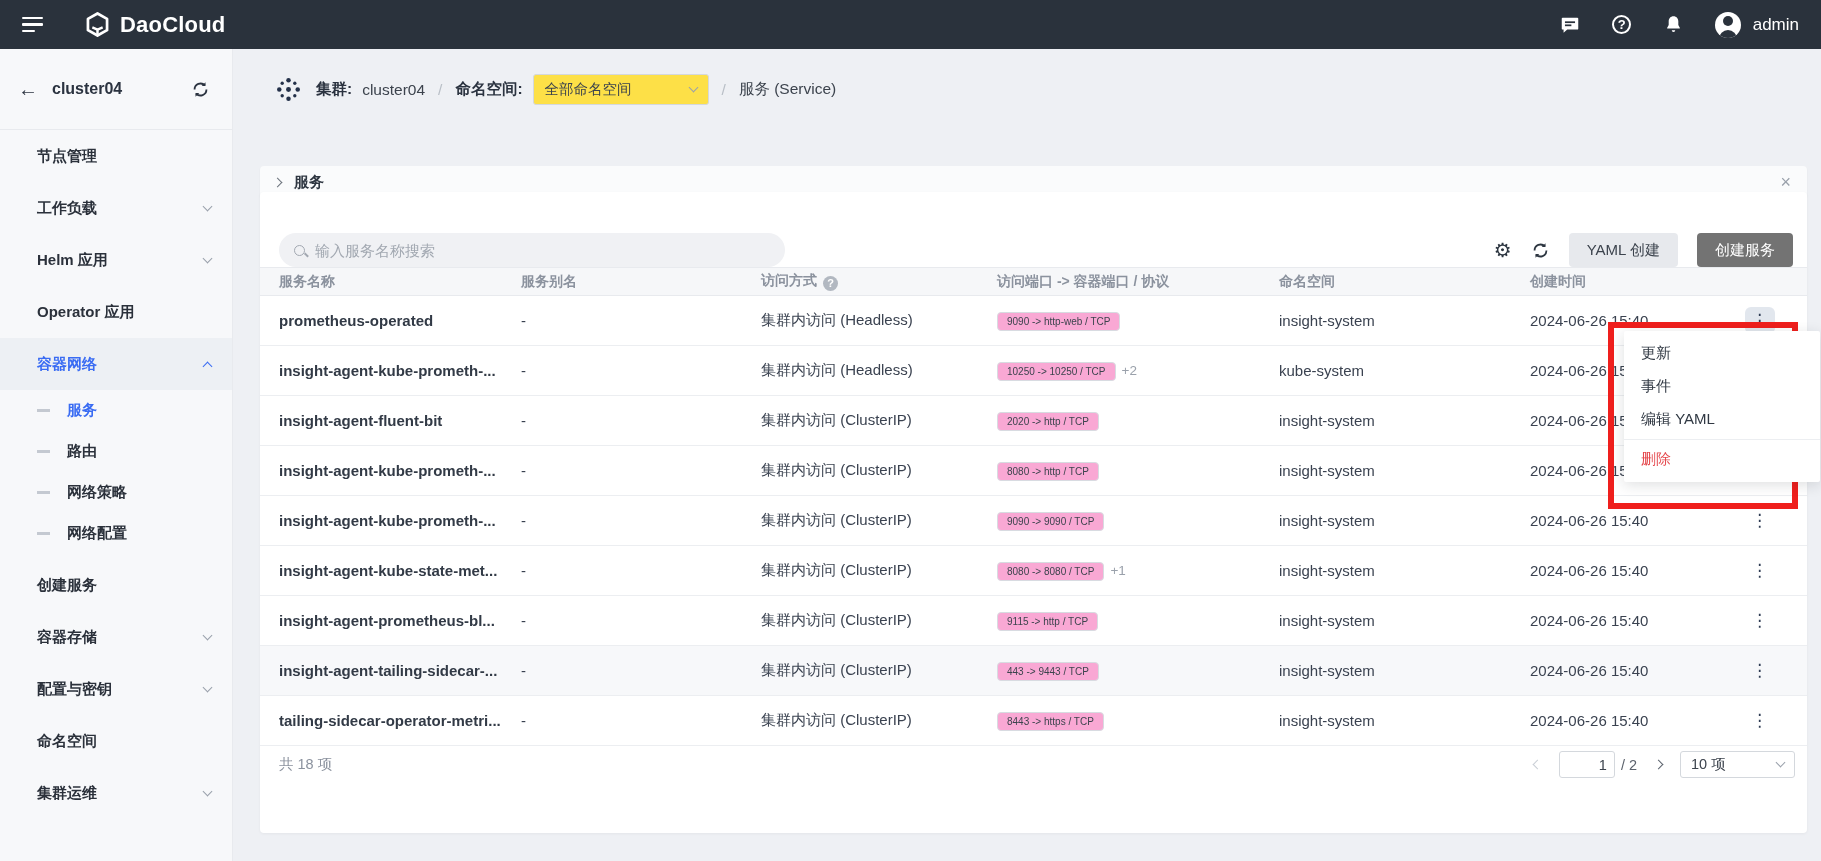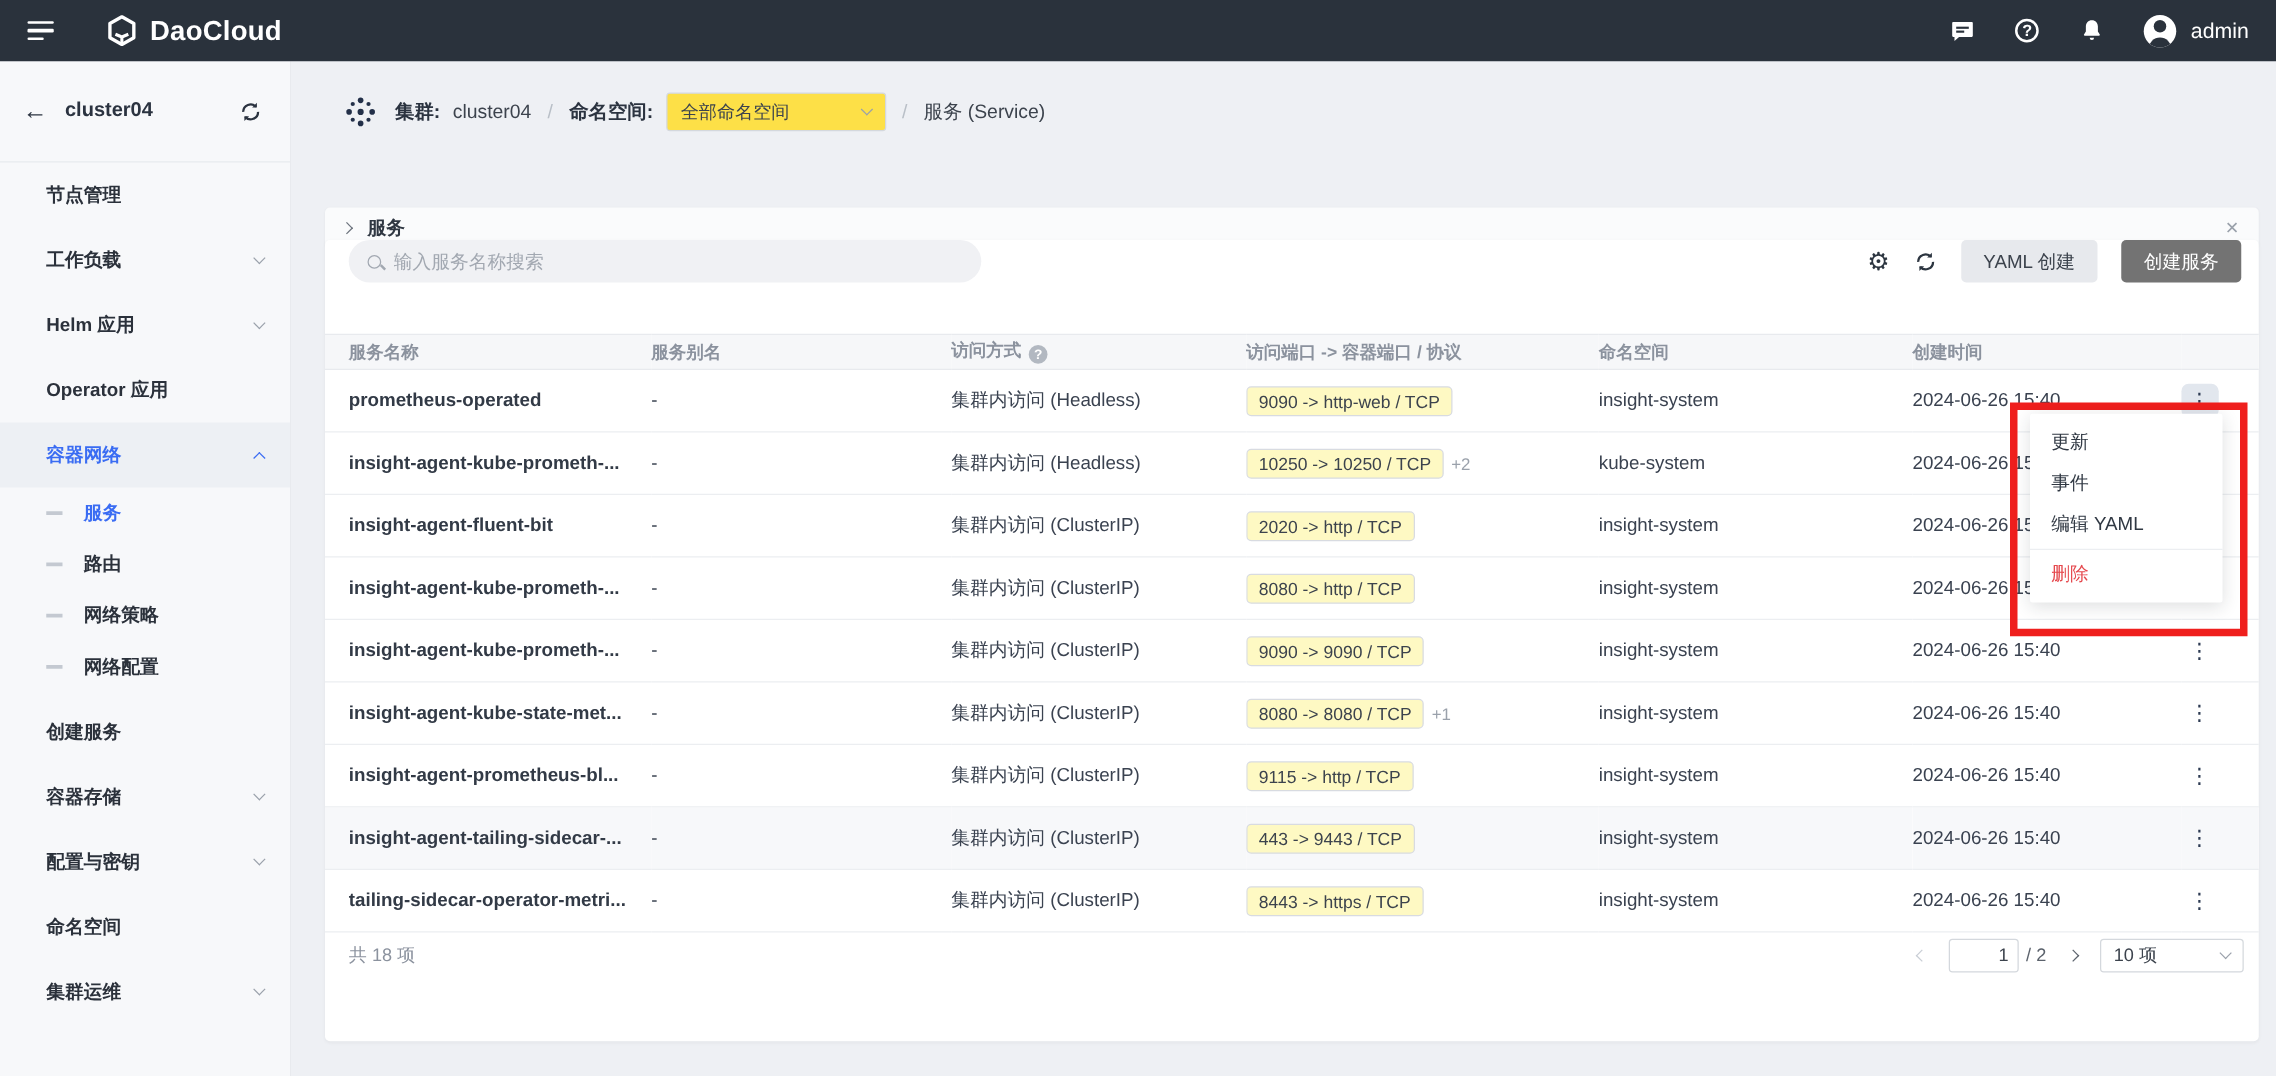--- a/index.html
+++ b/index.html
@@ -55,21 +55,21 @@
   .ns-select .chev { margin-left:auto; }
 
   .panel-bar { position:absolute; left:27px; top:117px; width:1547px; height:32px; background:#fafbfc;
     border-radius:4px; box-shadow:0 1px 2px rgba(30,35,43,.05); display:flex; align-items:center;
     padding:0 16px 0 14px; gap:13px; }
   .panel-title { font-size:15px; font-weight:bold; color:#2f3742; }
   .panel-close { margin-left:auto; color:#9aa1ab; font-size:18px; cursor:pointer; line-height:1; }
 
   .card { position:absolute; left:27px; top:143px; width:1547px; height:641px; background:#fff;
     border-radius:4px; box-shadow:0 1px 3px rgba(30,35,43,.05); }
-  .card-toolbar { height:75px; display:flex; align-items:flex-start; padding:0 14px 0 19px; }
+  .card-toolbar { height:75px; display:flex; align-items:flex-end; padding:0 14px 0 19px; }
   .search-pill { width:506px; height:34px; background:#f0f1f4; border-radius:17px; display:flex;
     align-items:center; padding:0 15px; gap:10px; }
   .search-ico { width:11px; height:11px; border:1.7px solid #a2a8b1; border-radius:50%; position:relative; flex:none; }
   .search-ico::after { content:""; position:absolute; width:5px; height:1.7px; background:#a2a8b1;
     transform:rotate(45deg); right:-4.5px; bottom:-1.5px; }
   .search-pill input { border:none; outline:none; background:transparent; font-size:15px; color:#3c434d; width:100%;
     font-family:"Liberation Sans","DejaVu Sans",sans-serif; }
   .search-pill input::placeholder { color:#a2a8b1; }
   .tb-right { margin-left:auto; display:flex; align-items:center; gap:19px; }
   .tb-ico { color:#2c3540; cursor:pointer; display:flex; align-items:center; font-size:20px; }
@@ -80,22 +80,22 @@
 
   
   table.svc { width:100%; border-collapse:collapse; table-layout:fixed; }
   .svc th { background:#f6f7f9; border-top:1px solid #e8eaee; border-bottom:1px solid #e8eaee;
     height:28px; font-size:14px; font-weight:bold; color:#8b929e; text-align:left; padding:0; }
   .svc td { height:50px; border-bottom:1px solid #eceef1; font-size:15px; color:#3a4250; padding:0; 
     white-space:nowrap; overflow:hidden; }
   .svc th:first-child, .svc td:first-child { padding-left:19px; }
   .svc td.name { font-weight:bold; color:#323a46; }
   .svc tr.hl td { background:#f7f8fa; }
-  .chip { display:inline-block; background:#fef9c3; border:1px solid #d8dbe1; border-radius:4px;
-    padding:3px 9px; font-size:14px; color:#3c434d; }
+  .chip { display:inline-block; background:#f9a8d4; border:1px solid #d8dbe1; border-radius:4px;
+    padding:3px 9px; font-size:10px; color:#3c434d; }
   .chip-extra { color:#9aa1ab; font-size:13.5px; margin-left:6px; }
   .help-dot { display:inline-flex; width:15px; height:15px; border-radius:50%; background:#b2b8c1; color:#fff;
     font-size:11px; font-weight:bold; align-items:center; justify-content:center; margin-left:6px; vertical-align:-2px; }
   .kebab { width:30px; height:27px; border-radius:6px; display:flex; align-items:center; justify-content:center;
     font-size:17px; color:#2c3a52; cursor:pointer; letter-spacing:1px; }
   .kebab.open { background:#e2e7ee; }
   .td-kebab { text-align:center; }
 
   
   .card-footer { height:37px; display:flex; align-items:center; padding:0 12px 0 19px; }
@@ -108,21 +108,21 @@
     font-size:14.5px; color:#3c434d; padding-right:7px; outline:none;
     font-family:"Liberation Sans","DejaVu Sans",sans-serif; }
   .pg-of { font-size:14.5px; color:#5b626c; margin-left:-8px; }
   .size-select { width:115px; height:27px; border:1px solid #d4d8dd; border-radius:3px; background:#fff;
     display:flex; align-items:center; padding:0 10px; font-size:14.5px; color:#3c434d; cursor:pointer; }
   .size-select .chev { margin-left:auto; }
 
   
   .annotation { position:absolute; left:1608px; top:322px; width:190px; height:187px;
     border:6px solid #ef1f1d; z-index:50; }
-  .ctx-menu { position:absolute; left:10px; top:3px; width:154px; background:#fff; border-radius:2px;
+  .ctx-menu { position:absolute; left:10px; top:3px; width:196px; background:#fff; border-radius:2px;
     box-shadow:0 3px 14px rgba(31,35,41,.14); padding:6px 0; }
   .menu-item { height:33px; display:flex; align-items:center; padding:0 17px; font-size:15px; color:#303843; cursor:pointer; }
   .menu-divider { border-top:1px solid #eceef1; margin:3px 0; }
   .menu-item.danger { color:#e5484d; }
 </style>
 </head>
 <body>
 
 <div class="navbar">
   <div class="hamburger">

